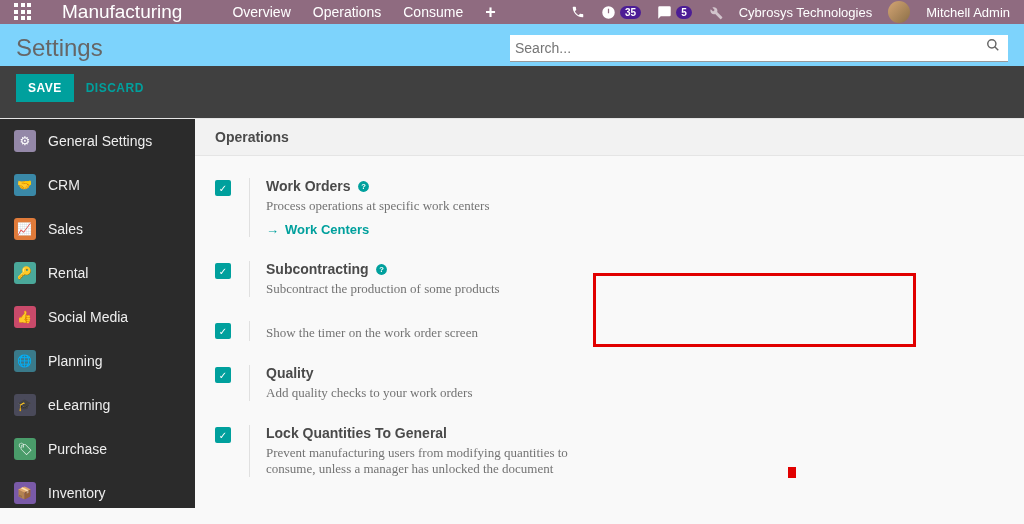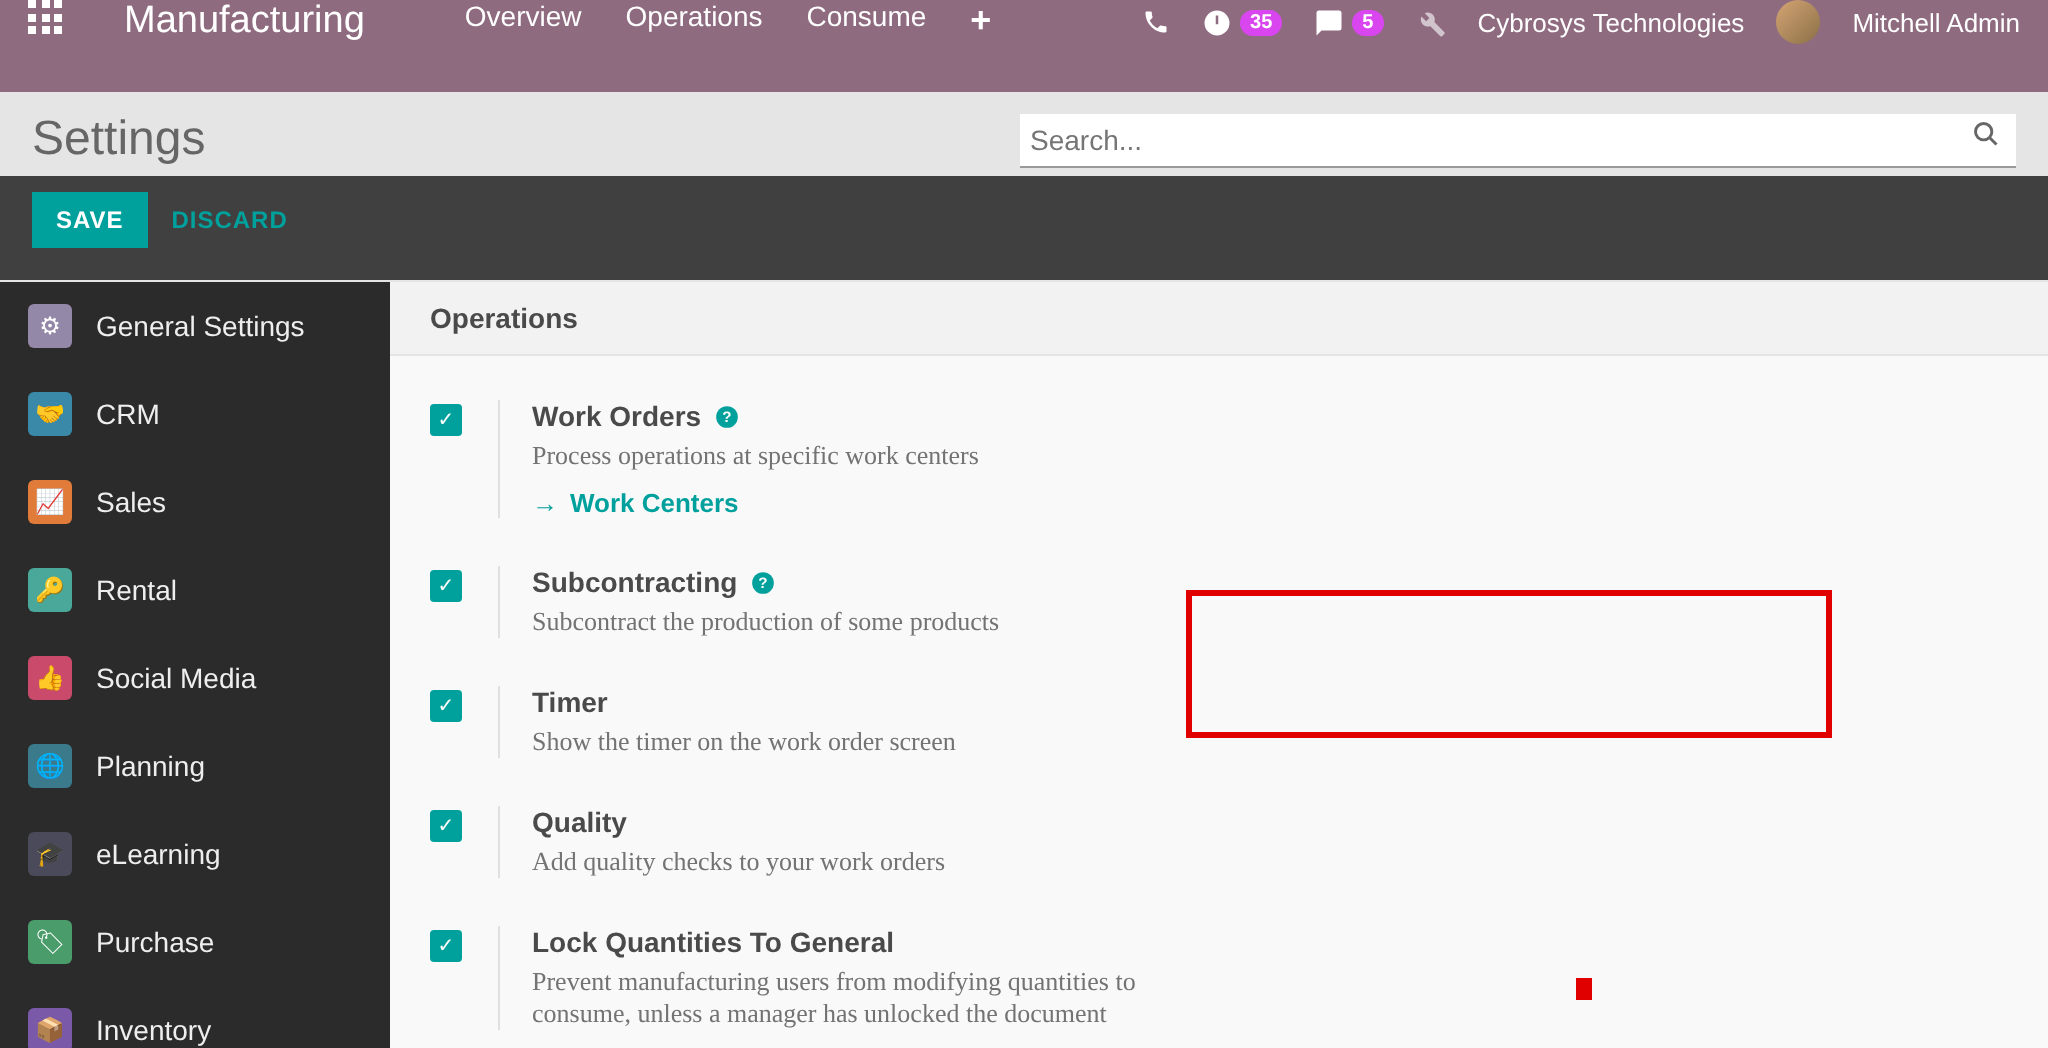--- a/index.html
+++ b/index.html
@@ -1,31 +1,31 @@
 <!DOCTYPE html>
 <html><head>
 <meta charset="utf-8">
 <style>
 * { margin: 0; padding: 0; box-sizing: border-box; font-family: 'Helvetica Neue', Helvetica, Arial, sans-serif; }
 body { background: #f9f9f9; width: 1024px; height: 524px; overflow: hidden; font-size: 14px; }
 
-.topbar { background: #8f6b80; height: 46px; display: flex; align-items: flex-start; color: #fff; padding: 0 14px; }
+.topbar { background: #8f6b80; height: 24px; display: flex; align-items: center; color: #fff; padding: 0 14px; }
 .apps-icon { width: 18px; height: 18px; display: grid; grid-template-columns: repeat(3,1fr); grid-gap: 2px; margin-right: 30px; cursor: pointer; }
 .apps-icon div { background: #fff; width: 4px; height: 4px; }
 .brand { font-size: 19px; font-weight: 500; margin-right: 50px; }
 .nav-item { margin-right: 22px; cursor: pointer; font-size: 14px; }
 .nav-plus { font-size: 18px; font-weight: bold; }
 .flex-grow { flex: 1; }
 .topbar-right { display: flex; align-items: center; gap: 16px; }
 .tr-icon { display: flex; align-items: center; gap: 4px; position: relative; }
-.badge { background: #d946ef; color: #fff; font-size: 10px; padding: 1px 5px; border-radius: 8px; font-weight: bold; }
+.badge { background: #4c1d95; color: #fff; font-size: 10px; padding: 1px 5px; border-radius: 8px; font-weight: bold; }
 .tr-text { font-size: 13px; }
 .avatar { width: 22px; height: 22px; border-radius: 50%; background: linear-gradient(135deg,#d4a574,#8b6f47); display: inline-block; }
 
-.subbar { display: flex; align-items: center; padding: 10px 16px 4px 16px; background: #e5e5e5; }
+.subbar { display: flex; align-items: center; padding: 10px 16px 4px 16px; background: #7dd3fc; }
 .page-title { font-size: 24px; color: #666; font-weight: 400; }
 .search-wrap { margin-left: auto; position: relative; width: 498px; }
 .search-input { width: 100%; border: none; border-bottom: 1px solid #999; padding: 5px 30px 5px 5px; font-size: 14px; outline: none; }
 .search-icon { position: absolute; right: 8px; top: 3px; color: #666; font-size: 15px; }
 
 .action-bar { padding: 8px 16px 16px 16px; background: #404040; border-bottom: 1px solid #e5e5e5; }
 .btn-save { background: #00a09d; color: #fff; border: none; padding: 7px 12px; font-weight: bold; font-size: 12px; cursor: pointer; letter-spacing: 0.5px; }
 .btn-discard { background: none; border: none; color: #00a09d; font-weight: bold; font-size: 12px; margin-left: 8px; cursor: pointer; letter-spacing: 0.5px; }
 
 .body-area { display: flex; height: calc(524px - 42px - 48px - 45px); position: relative; }
@@ -212,23 +212,20 @@
                 </svg>
             </span>
           </div>
           <div class="setting-desc">Subcontract the production of some products</div>
         </div>
       </div>
 
       <div class="setting">
         <div class="chk">✓</div>
         <div class="setting-body">
-          <div class="setting-title">
-              <span>Timer</span>
-            </div>
           <div class="setting-desc">Show the timer on the work order screen</div>
         </div>
       </div>
 
       <div class="setting">
         <div class="chk">✓</div>
         <div class="setting-body">
           <div class="setting-title">
               <span>Quality</span>
             </div>

